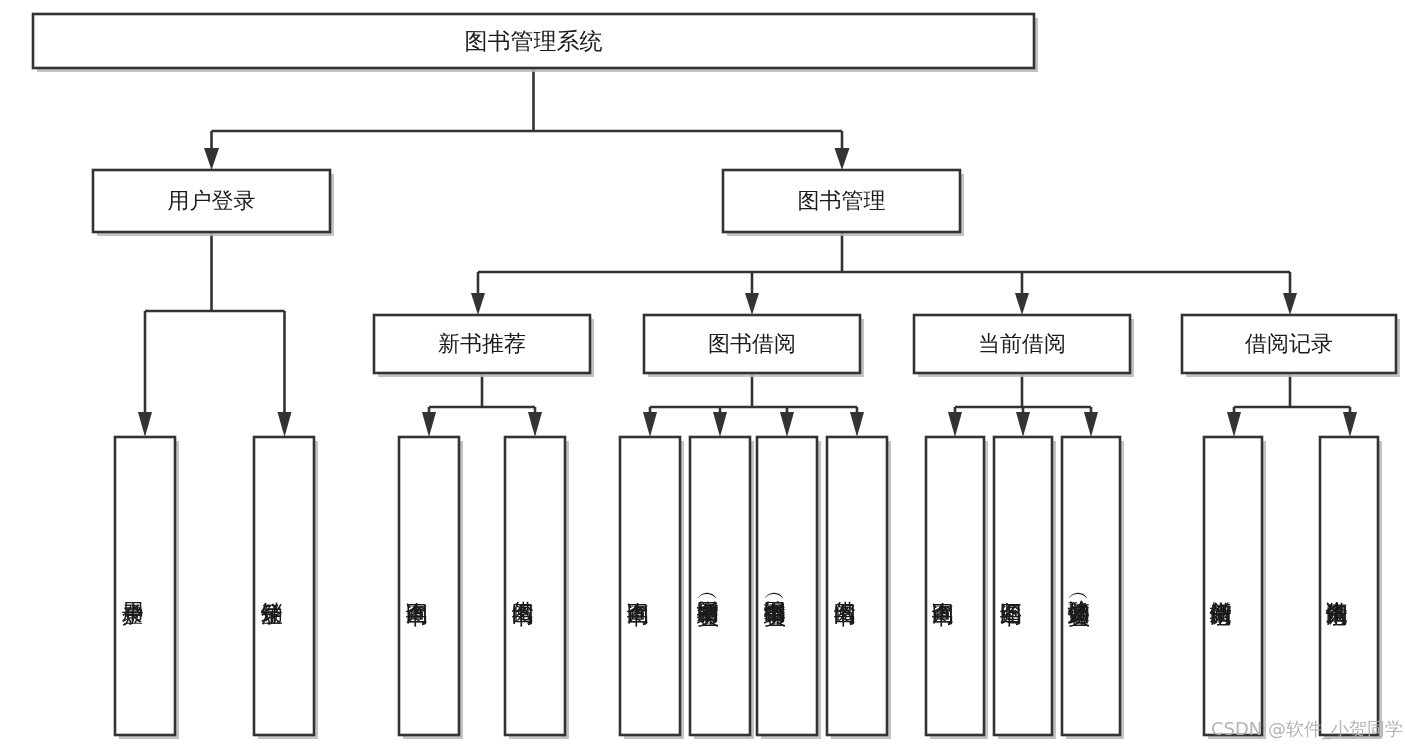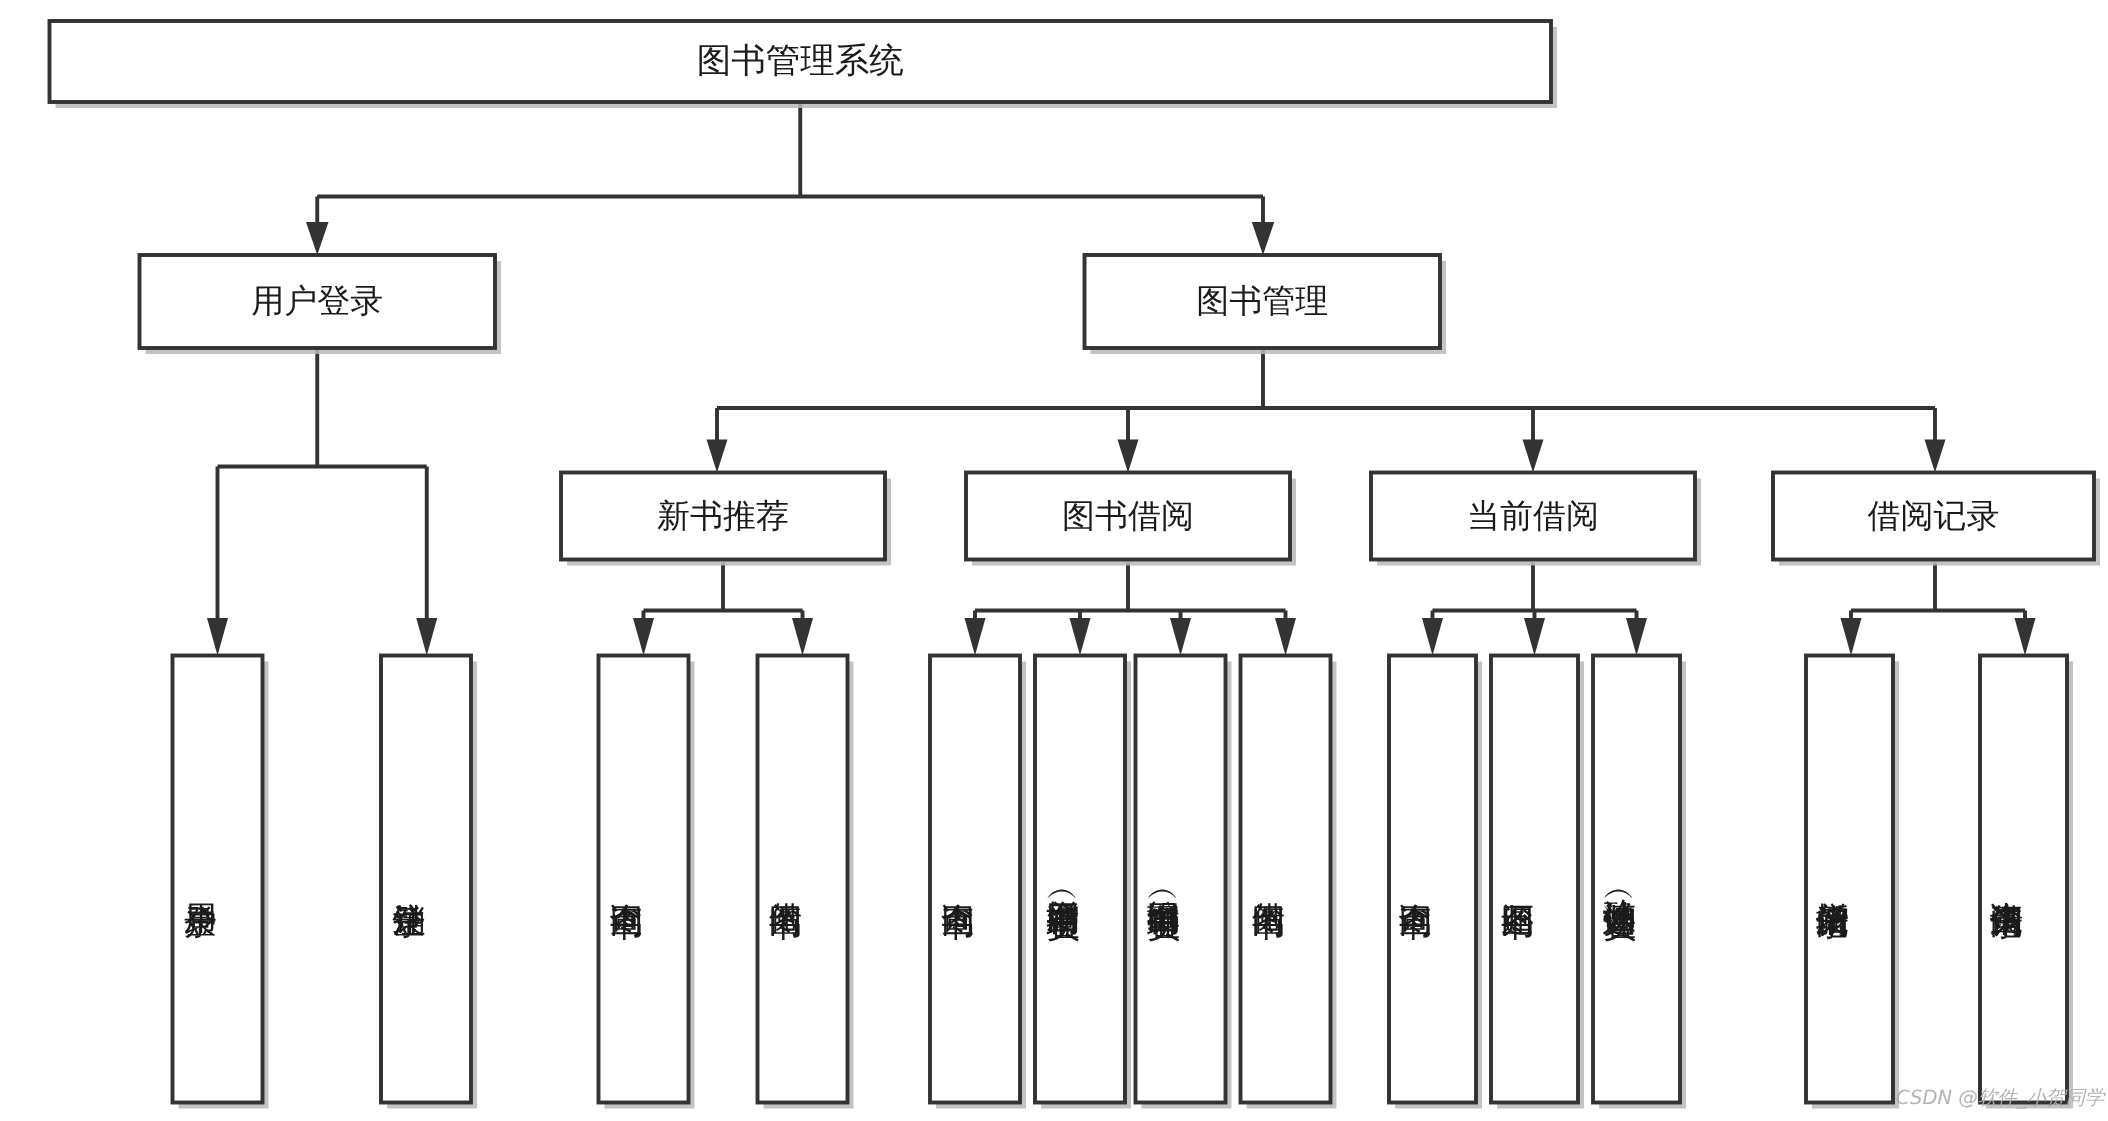--- a/index.html
+++ b/index.html
@@ -73,26 +73,25 @@
     color: #1b1b1b;
     letter-spacing: 1px;
     white-space: nowrap;
     text-align: center;
   }
   #watermark {
     position: absolute;
     right: 14px;
     bottom: 6px;
     font-family: "DejaVu Sans", "Liberation Sans", sans-serif;
-    font-size: 13px;
+    font-size: 18px;
     color: #b0b0b0;
     opacity: 0.95;
     white-space: nowrap;
     pointer-events: none;
-    font-style: italic;
   }
 </style>
 </head>
 <body>
 
 <div id="diagram-root">
 
   <svg class="flow" viewBox="0 0 1405 747" xmlns="http://www.w3.org/2000/svg">
 
     <g>

